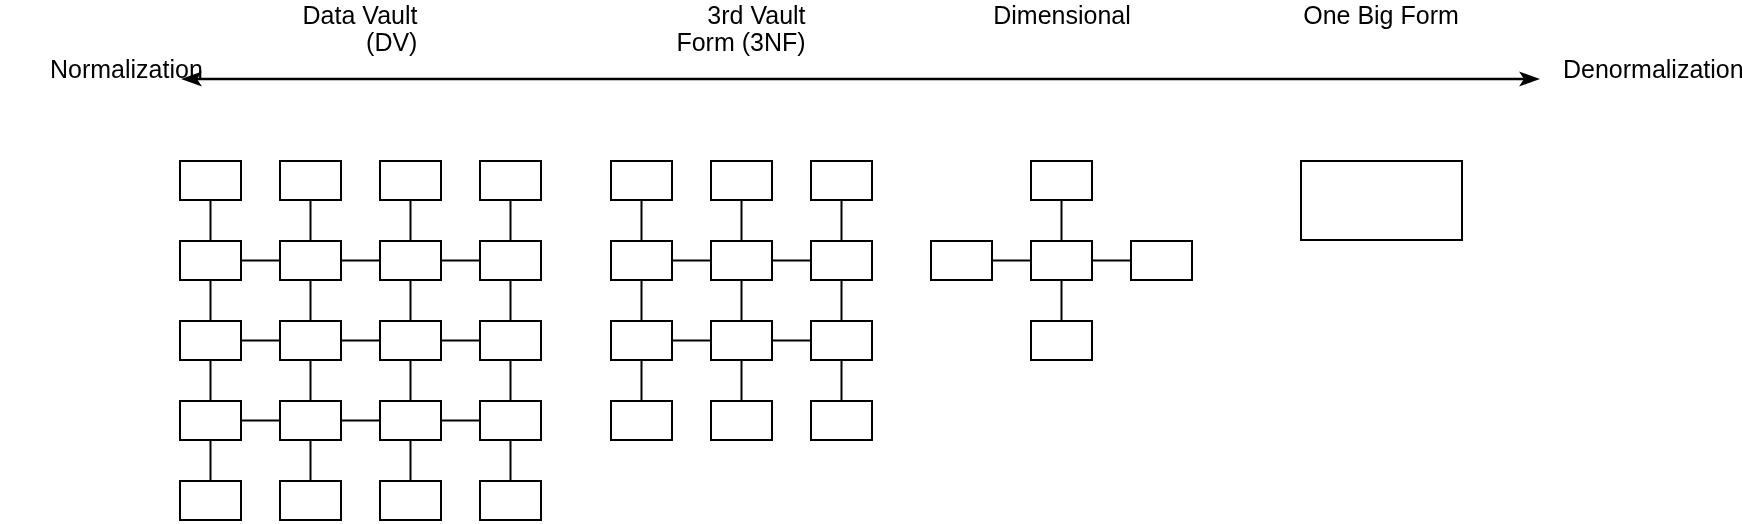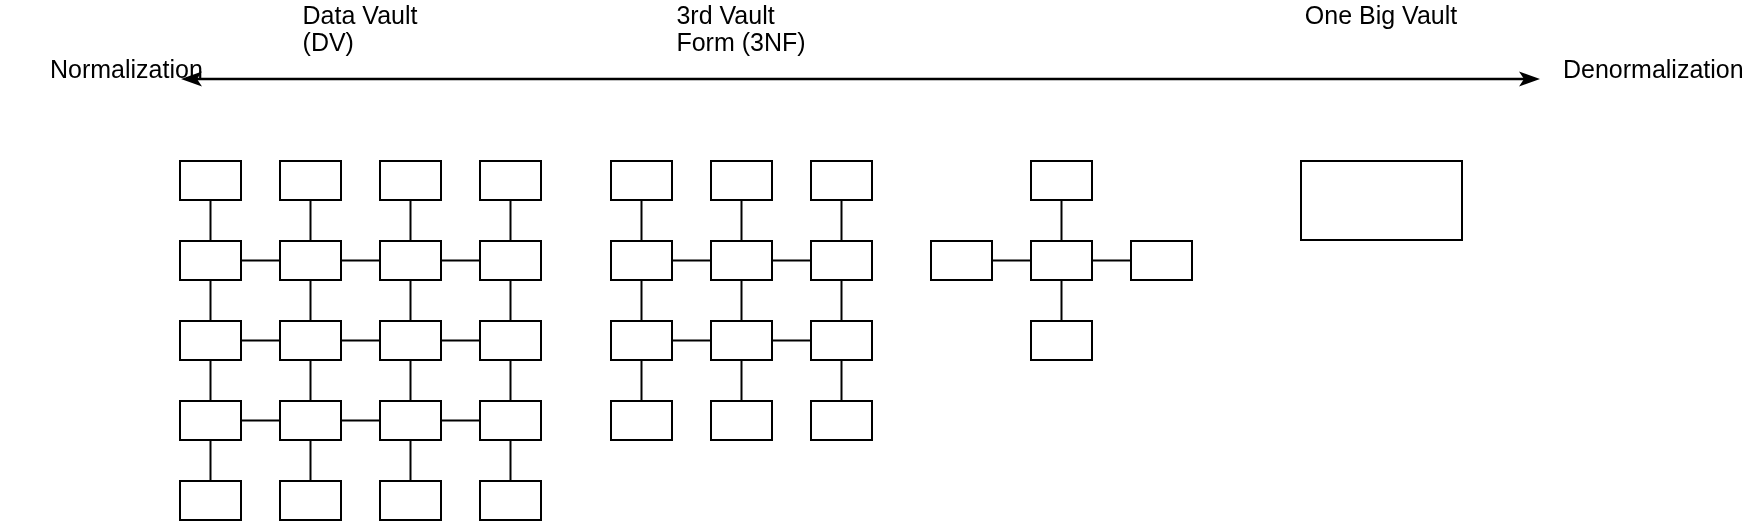--- a/index.html
+++ b/index.html
@@ -23,21 +23,21 @@
     line-height: 27px;
     white-space: nowrap;
     color: #000000;
   }
   .end-label.left { left: 6px; margin-left: 44px; }
   .end-label.right { left: 1563px; }
   .method-label {
     position: absolute;
     top: 2px;
     transform: translateX(-50%);
-    text-align: left;
+    text-align: right;
     font-size: 25px;
     line-height: 27px;
     white-space: nowrap;
     color: #000000;
   }
   svg.diagram {
     position: absolute;
     left: 0;
     top: 0;
   }
@@ -51,23 +51,24 @@
   <div id="method-labels">
       <div class="method-label" style="left: 360px;">
         <div>Data Vault</div>
         <div>(DV)</div>
       </div>
       <div class="method-label" style="left: 741px;">
         <div>3rd Vault</div>
         <div>Form (3NF)</div>
       </div>
       <div class="method-label" style="left: 1062px;">
+        <div>Dimensional</div>
       </div>
       <div class="method-label" style="left: 1381px;">
-        <div>One Big Vault</div>
+        <div>One Big Form</div>
       </div>
     </div>
   <svg class="diagram" id="diagram-svg" width="1742" height="524">
       <line x1="186" y1="79" x2="1535" y2="79" stroke="#000000" stroke-width="2.5"></line>
       <path d="M 181 79 L 202 71.5 L 197 79 L 202 86.5 Z" fill="#000000"></path>
       <path d="M 1540 79 L 1519 71.5 L 1524 79 L 1519 86.5 Z" fill="#000000"></path>
       <line x1="210.5" y1="200" x2="210.5" y2="241" stroke="#000000" stroke-width="2"></line>
       <line x1="210.5" y1="280" x2="210.5" y2="321" stroke="#000000" stroke-width="2"></line>
       <line x1="210.5" y1="360" x2="210.5" y2="401" stroke="#000000" stroke-width="2"></line>
       <line x1="210.5" y1="440" x2="210.5" y2="481" stroke="#000000" stroke-width="2"></line>

